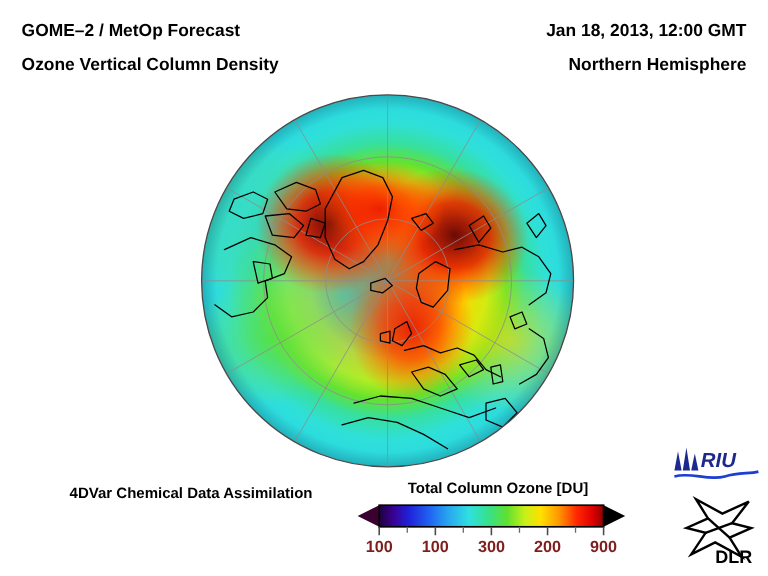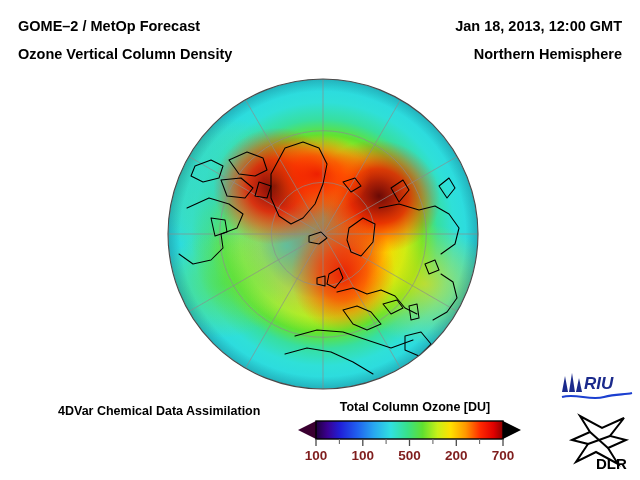--- a/index.html
+++ b/index.html
@@ -326,23 +326,23 @@
         <line x1="72.8" y1="20" x2="72.8" y2="27"></line>
         <line x1="119.5" y1="20" x2="119.5" y2="27"></line>
         <line x1="166.3" y1="20" x2="166.3" y2="27"></line>
         <line x1="213" y1="20" x2="213" y2="27"></line>
       </g>
     </svg>
 
     <div id="cbar-ticklabels">
       <span class="cbar-tl" style="left:26px">100</span>
       <span class="cbar-tl" style="left:72.8px">100</span>
-      <span class="cbar-tl" style="left:119.5px">500</span>
+      <span class="cbar-tl" style="left:119.5px">300</span>
       <span class="cbar-tl" style="left:166.3px">200</span>
-      <span class="cbar-tl" style="left:213px">700</span>
+      <span class="cbar-tl" style="left:213px">900</span>
     </div>
   </div>
 
   <svg id="logo-riu" viewBox="0 0 74 30">
     <g fill="#1b2a8c">
       <polygon points="2,20 5,4 8,20"></polygon>
       <polygon points="9,20 12,1 15,20"></polygon>
       <polygon points="16,20 19,6 22,20"></polygon>
     </g>
     <text x="24" y="17" font-family="Liberation Sans, sans-serif" font-size="17" font-weight="bold" font-style="italic" fill="#1b2a8c">RIU</text>

